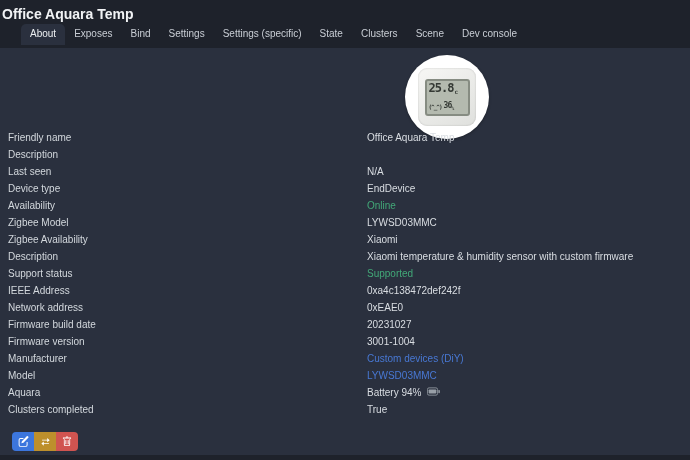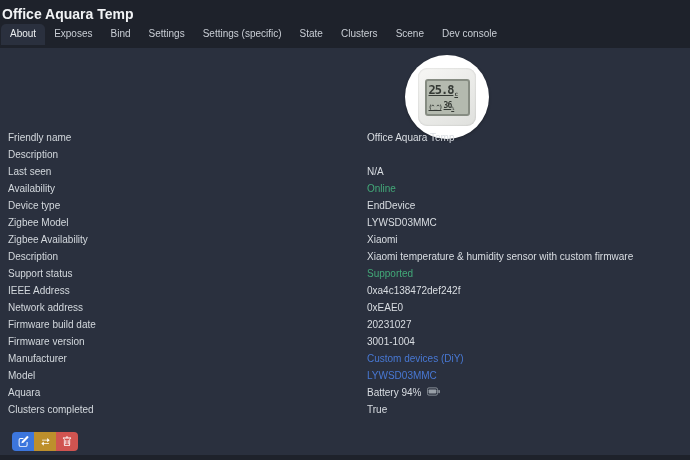--- a/index.html
+++ b/index.html
@@ -12,21 +12,21 @@
   }
   
   .header {
     position: absolute; top: 0; left: 0; right: 0; height: 48px;
     background: var(--header-bg, #1e222b);
   }
   .page-title {
     font-size: 14px; font-weight: bold; color: #f1f3f5;
     padding: 6px 8px 2px 2px; white-space: nowrap;
   }
-  .tab-bar { display: flex; align-items: flex-end; padding-left: 1px; height: 21px; }
+  .tab-bar { display: flex; align-items: flex-end; padding-left: 1px; height: 21px; margin-left: 20px; }
   .tab {
     padding: 5px 9px 6px; color: var(--tab-text, #c9ced5); cursor: pointer;
     white-space: nowrap; border-radius: 5px 5px 0 0; line-height: 10px;
   }
   .tab.active { background: var(--content-bg, #2a303e); color: #eceff1; }
   
   .content {
     position: absolute; top: 48px; left: 0; right: 0; bottom: 5px;
     background: var(--content-bg, #2a303e);
   }
@@ -44,21 +44,21 @@
   .sensor-body {
     width: 58px; height: 58px; border-radius: 9px;
     background: linear-gradient(145deg, #f7f7f5, #dfe0dd);
     display: flex; align-items: center; justify-content: center;
     box-shadow: inset 0 0 2px rgba(0,0,0,.2);
   }
   .lcd {
     width: 45px; height: 37px; background: #b4baaf; border: 2px solid #868c82;
     border-radius: 3px; color: #343934;
     font-family: "DejaVu Sans Mono", monospace; font-weight: bold;
-    display: flex; flex-direction: column; justify-content: flex-end; padding: 1px 2px; text-decoration: underline;
+    display: flex; flex-direction: column; justify-content: space-between; padding: 1px 2px;
   }
   .temp-line { display: flex; align-items: flex-start; font-size: 12px; line-height: 12px; letter-spacing: -1px; }
   .temp-unit { font-size: 6px; letter-spacing: 0; margin-top: 4px; margin-left: 1px; }
   .hum-line { display: flex; align-items: flex-start; font-size: 8px; line-height: 9px; letter-spacing: -1px; margin-top: 1px; }
   .hum-face { font-size: 6px; margin-top: 1px; letter-spacing: -1px; margin-right: 2px; }
   .hum-unit { font-size: 5px; letter-spacing: 0; margin-top: 3px; }
   
   .rows { position: absolute; top: 81px; left: 0; right: 0; }
   .row { display: flex; align-items: center; height: 17px; }
   .row-label { flex: none; width: 367px; padding-left: 8px; color: #d3d8dd; white-space: nowrap; }
@@ -122,26 +122,26 @@
   </div>
       <div class="row">
     <div class="row-label">Description</div>
     <div class="row-value"></div>
   </div>
       <div class="row">
     <div class="row-label">Last seen</div>
     <div class="row-value">N/A</div>
   </div>
       <div class="row">
+    <div class="row-label">Device type</div>
+    <div class="row-value">EndDevice</div>
+  </div>
+      <div class="row">
     <div class="row-label">Availability</div>
     <div class="row-value success">Online</div>
-  </div>
-      <div class="row">
-    <div class="row-label">Device type</div>
-    <div class="row-value">EndDevice</div>
   </div>
       <div class="row">
     <div class="row-label">Zigbee Model</div>
     <div class="row-value">LYWSD03MMC</div>
   </div>
       <div class="row">
     <div class="row-label">Zigbee Availability</div>
     <div class="row-value">Xiaomi</div>
   </div>
       <div class="row">

